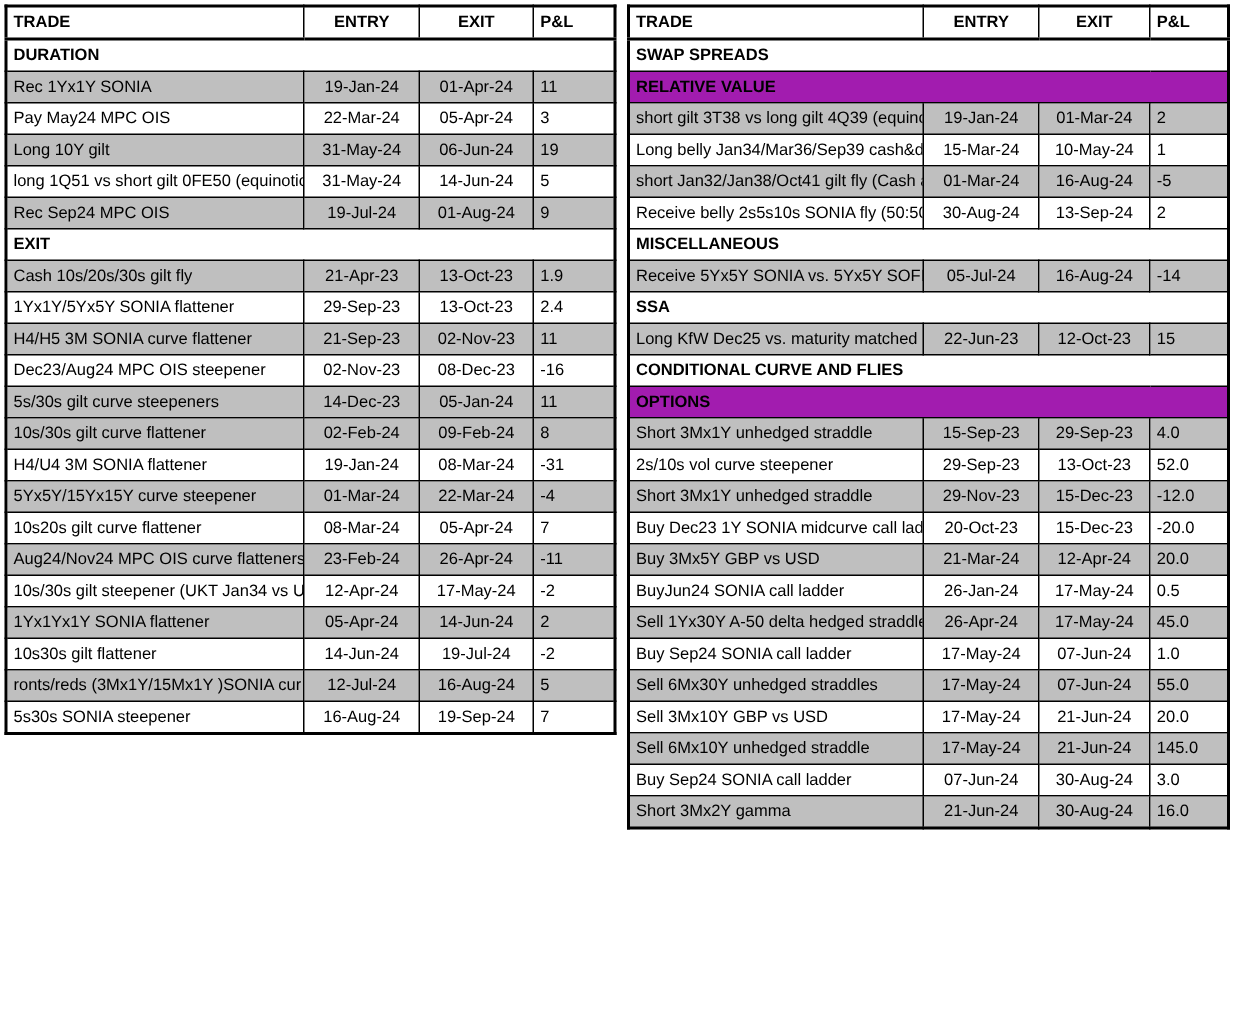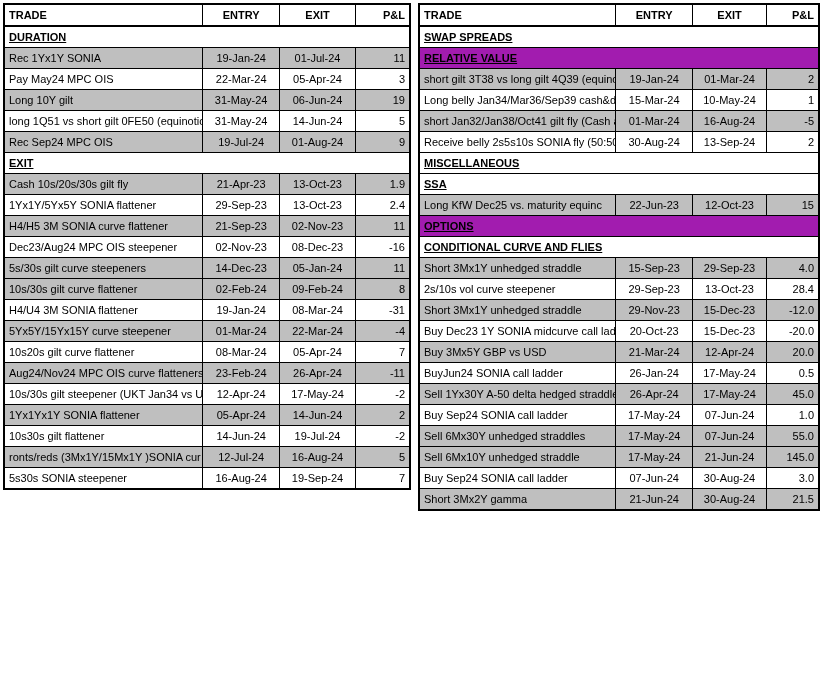--- a/index.html
+++ b/index.html
@@ -46,32 +46,31 @@
   
   tr.hdr td {
     font-weight: bold;
     background: #ffffff;
     border-bottom: 2px solid #000000;
   }
   
   tr.section td {
     font-weight: bold;
     background: #ffffff;
-    text-decoration: underline;
   }
   tr.section.shaded td {
     background: #a21caf;
   }
   
   tr.data td { background: #ffffff; }
   tr.data.shaded td { background: #bfbfbf; }
 
   .c-trade { text-align: left; }
   .c-entry, .c-exit { text-align: center; }
-  .c-pl { text-align: right; }
+  .c-pl { text-align: left; }
 
   
   .left col.w-trade { width: 198px; }
   .left col.w-entry { width: 76px; }
   .left col.w-exit  { width: 76px; }
   .left col.w-pl    { width: 54px; }
   
   .right col.w-trade { width: 196px; }
   .right col.w-entry { width: 76px; }
   .right col.w-exit  { width: 74px; }
@@ -96,21 +95,21 @@
           <td class="c-entry">ENTRY</td>
           <td class="c-exit">EXIT</td>
           <td class="c-pl">P&amp;L</td>
         </tr>
       <tr class="section">
             <td class="c-trade" colspan="4">DURATION</td>
           </tr>
           <tr class="data shaded">
             <td class="c-trade">Rec 1Yx1Y SONIA</td>
             <td class="c-entry">19-Jan-24</td>
-            <td class="c-exit">01-Jul-24</td>
+            <td class="c-exit">01-Apr-24</td>
             <td class="c-pl">11</td>
           </tr>
           <tr class="data">
             <td class="c-trade">Pay May24 MPC OIS</td>
             <td class="c-entry">22-Mar-24</td>
             <td class="c-exit">05-Apr-24</td>
             <td class="c-pl">3</td>
           </tr>
           <tr class="data shaded">
             <td class="c-trade">Long 10Y gilt</td>
@@ -268,46 +267,52 @@
           </tr>
           <tr class="data">
             <td class="c-trade">Receive belly 2s5s10s SONIA fly (50:50</td>
             <td class="c-entry">30-Aug-24</td>
             <td class="c-exit">13-Sep-24</td>
             <td class="c-pl">2</td>
           </tr>
           <tr class="section">
             <td class="c-trade" colspan="4">MISCELLANEOUS</td>
           </tr>
+          <tr class="data shaded">
+            <td class="c-trade">Receive 5Yx5Y SONIA vs. 5Yx5Y SOFI</td>
+            <td class="c-entry">05-Jul-24</td>
+            <td class="c-exit">16-Aug-24</td>
+            <td class="c-pl">-14</td>
+          </tr>
           <tr class="section">
             <td class="c-trade" colspan="4">SSA</td>
           </tr>
           <tr class="data shaded">
-            <td class="c-trade">Long KfW Dec25 vs. maturity equinc </td>
+            <td class="c-trade">Long KfW Dec25 vs. maturity matched </td>
             <td class="c-entry">22-Jun-23</td>
             <td class="c-exit">12-Oct-23</td>
             <td class="c-pl">15</td>
           </tr>
+          <tr class="section">
+            <td class="c-trade" colspan="4">CONDITIONAL CURVE AND FLIES</td>
+          </tr>
           <tr class="section shaded">
             <td class="c-trade" colspan="4">OPTIONS</td>
-          </tr>
-          <tr class="section">
-            <td class="c-trade" colspan="4">CONDITIONAL CURVE AND FLIES</td>
           </tr>
           <tr class="data shaded">
             <td class="c-trade">Short 3Mx1Y unhedged straddle</td>
             <td class="c-entry">15-Sep-23</td>
             <td class="c-exit">29-Sep-23</td>
             <td class="c-pl">4.0</td>
           </tr>
           <tr class="data">
             <td class="c-trade">2s/10s vol curve steepener</td>
             <td class="c-entry">29-Sep-23</td>
             <td class="c-exit">13-Oct-23</td>
-            <td class="c-pl">28.4</td>
+            <td class="c-pl">52.0</td>
           </tr>
           <tr class="data shaded">
             <td class="c-trade">Short 3Mx1Y unhedged straddle</td>
             <td class="c-entry">29-Nov-23</td>
             <td class="c-exit">15-Dec-23</td>
             <td class="c-pl">-12.0</td>
           </tr>
           <tr class="data">
             <td class="c-trade">Buy Dec23 1Y SONIA midcurve call lad</td>
             <td class="c-entry">20-Oct-23</td>
@@ -337,35 +342,41 @@
             <td class="c-entry">17-May-24</td>
             <td class="c-exit">07-Jun-24</td>
             <td class="c-pl">1.0</td>
           </tr>
           <tr class="data shaded">
             <td class="c-trade">Sell 6Mx30Y unhedged straddles</td>
             <td class="c-entry">17-May-24</td>
             <td class="c-exit">07-Jun-24</td>
             <td class="c-pl">55.0</td>
           </tr>
+          <tr class="data">
+            <td class="c-trade">Sell 3Mx10Y GBP vs USD</td>
+            <td class="c-entry">17-May-24</td>
+            <td class="c-exit">21-Jun-24</td>
+            <td class="c-pl">20.0</td>
+          </tr>
           <tr class="data shaded">
             <td class="c-trade">Sell 6Mx10Y unhedged straddle</td>
             <td class="c-entry">17-May-24</td>
             <td class="c-exit">21-Jun-24</td>
             <td class="c-pl">145.0</td>
           </tr>
           <tr class="data">
             <td class="c-trade">Buy Sep24 SONIA call ladder</td>
             <td class="c-entry">07-Jun-24</td>
             <td class="c-exit">30-Aug-24</td>
             <td class="c-pl">3.0</td>
           </tr>
           <tr class="data shaded">
             <td class="c-trade">Short 3Mx2Y gamma</td>
             <td class="c-entry">21-Jun-24</td>
             <td class="c-exit">30-Aug-24</td>
-            <td class="c-pl">21.5</td>
+            <td class="c-pl">16.0</td>
           </tr>
         </tbody>
     </table>
   </div>
 
 </div>
 
 </body></html>

